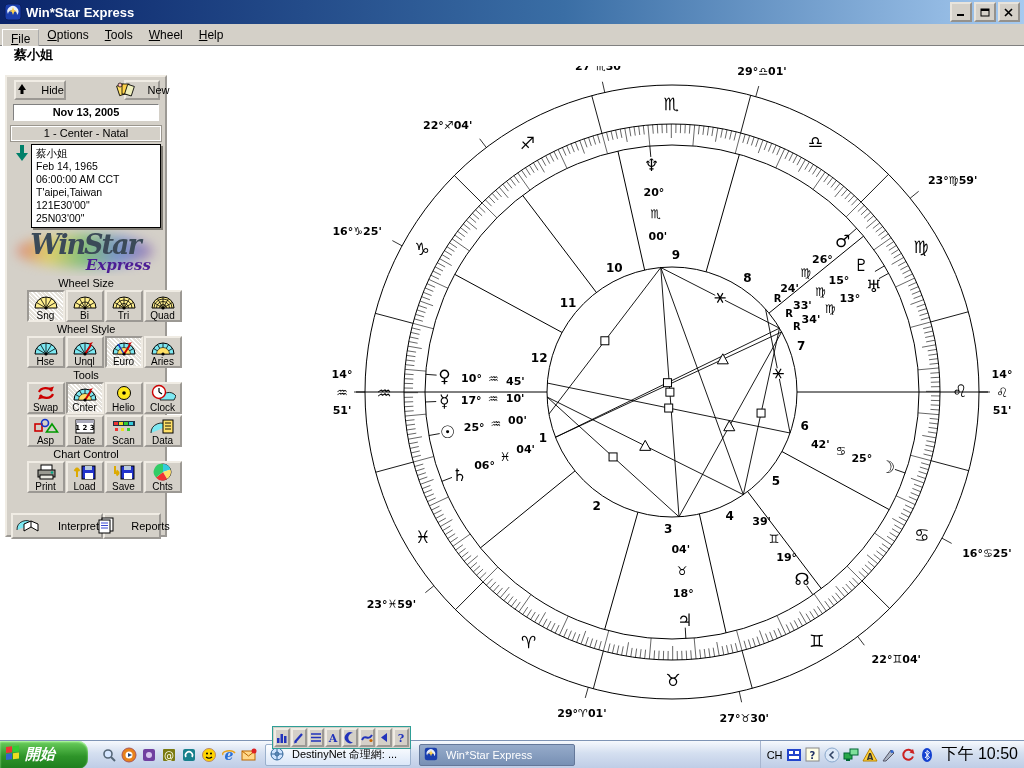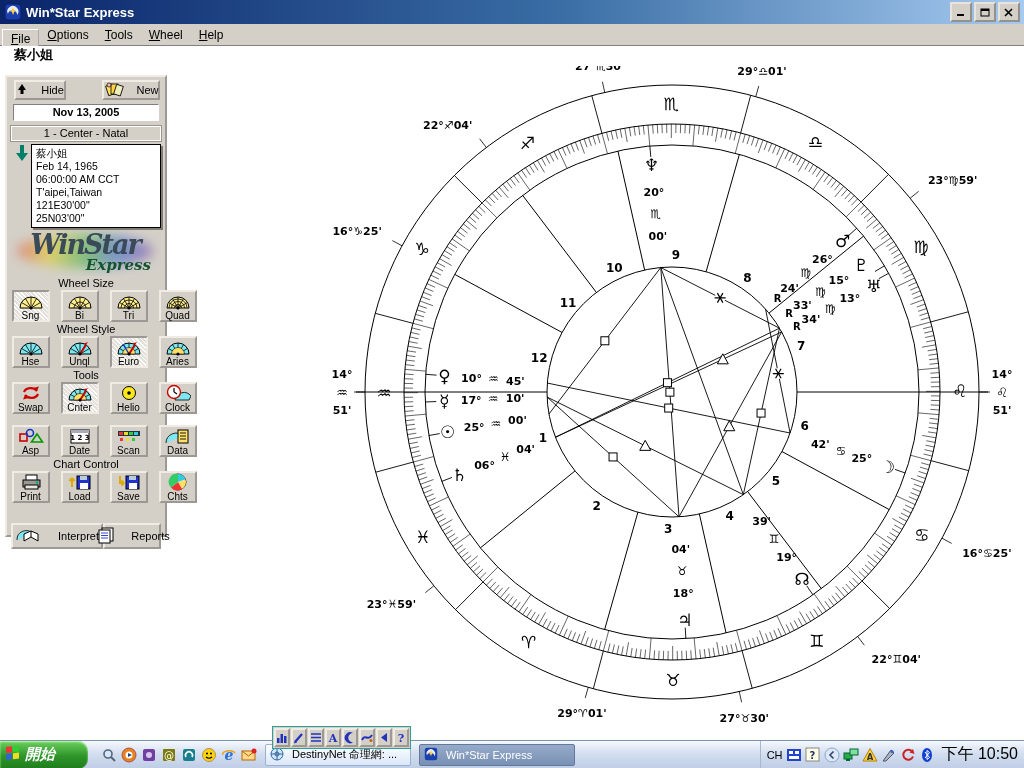--- a/index.html
+++ b/index.html
@@ -13,32 +13,32 @@
   .mitem{padding:2px 8px;color:#000;}
   .mitem.raised{border:1px outset #fff;background:#d4d0c8;margin-top:9px;}
   .tabrow{position:absolute;left:0;top:46px;width:1024px;height:20px;background:#fff;font-weight:bold;font-size:13px;padding-left:14px;box-sizing:border-box;}
   #wheel{position:absolute;left:0;top:66px;width:1024px;height:674px;background:#fff;}
   
   .panel{position:absolute;left:5px;top:75px;width:162px;height:462px;background:#d4d0c8;border:2px outset #f0ece4;box-sizing:border-box;z-index:10;padding-top:2px;}
   .prow1{display:flex;justify-content:space-between;padding:1px 5px 0 7px;}
   .btn3d{background:#d4d0c8;border:2px outset #f0ece4;font-size:11px;color:#000;display:inline-flex;align-items:center;justify-content:center;gap:13px;font-family:"Liberation Sans",sans-serif;padding:0;}
   .btn3d.pressed{border:2px inset #f0ece4;background:#e4e1da;background-image:repeating-linear-gradient(45deg,#fff 0 1px,transparent 1px 3px);}
   .hidebtn{width:52px;height:20px;}
-  .newbtn{width:58px;height:20px;}
+  .newbtn{width:36px;height:20px;}
   .datebox{margin:4px 6px 0;height:15px;background:#fff;border:1px solid;border-color:#808080 #fff #fff #808080;font-weight:bold;font-size:11px;text-align:center;line-height:15px;}
   .selbox{margin:4px 3px 0;height:15px;border:1px solid #9a968e;box-shadow:inset 0 0 0 1px #fff;font-size:11px;text-align:center;line-height:15px;}
   .midzone{position:relative;height:134px;}
   .downarrow{position:absolute;left:8px;top:2px;width:14px;height:18px;}
   .infobox{position:absolute;left:24px;top:2px;width:120px;background:#fff;border:1px solid #000;box-shadow:2px 2px 0 #807c74;font-size:10.5px;line-height:13px;padding:2px 4px;z-index:5;}
   .logo{position:absolute;left:2px;top:88px;width:152px;height:46px;text-align:center;overflow:hidden;}
   .halo{position:absolute;left:8px;top:4px;width:136px;height:34px;background:linear-gradient(100deg,#e04040,#e8d020,#40b040,#3060d0,#8040a0);filter:blur(6px);opacity:.55;border-radius:50%;}
   .l1{position:relative;font-family:"DejaVu Serif",serif;font-style:italic;font-weight:bold;font-size:27px;color:#3b4a58;letter-spacing:-2px;line-height:30px;}
-  .l2{position:absolute;right:10px;top:26px;font-family:"DejaVu Serif",serif;font-style:italic;font-weight:bold;font-size:15px;color:#14532d;}
+  .l2{position:absolute;right:10px;top:26px;font-family:"DejaVu Serif",serif;font-style:italic;font-weight:bold;font-size:15px;color:#4c1d95;}
   .seclabel{text-align:center;font-size:11px;height:14px;line-height:14px;}
-  .bgrid{display:grid;grid-template-columns:repeat(4,38px);gap:11px;justify-content:center;margin-left:36px;}
+  .bgrid{display:grid;grid-template-columns:repeat(4,38px);gap:1px;justify-content:center;margin-left:36px;}
   .bgrid .btn3d{width:38px;height:32px;flex-direction:column;gap:0;font-size:10px;line-height:11px;box-sizing:border-box;}
   .bgrid .icon{height:18px;display:flex;align-items:flex-end;justify-content:center;}
   .actions{display:flex;justify-content:space-between;padding:20px 4px 0;}
   .act1{width:93px;height:26px;}
   .act2{width:58px;height:26px;}
   
   .floatbar{position:absolute;left:272px;top:726px;background:#d4d0c8;border:1px solid #2e9e96;padding:1px;display:flex;gap:1px;z-index:30;}
   .floatbar .btn3d{width:16px;height:19px;}
   
   .taskbar{position:absolute;left:0;top:740px;width:1024px;height:28px;background:linear-gradient(#f6f9fd,#d4dff0 45%,#bfcde6);border-top:1px solid #7e94b5;display:flex;align-items:center;z-index:20;box-sizing:border-box;}

